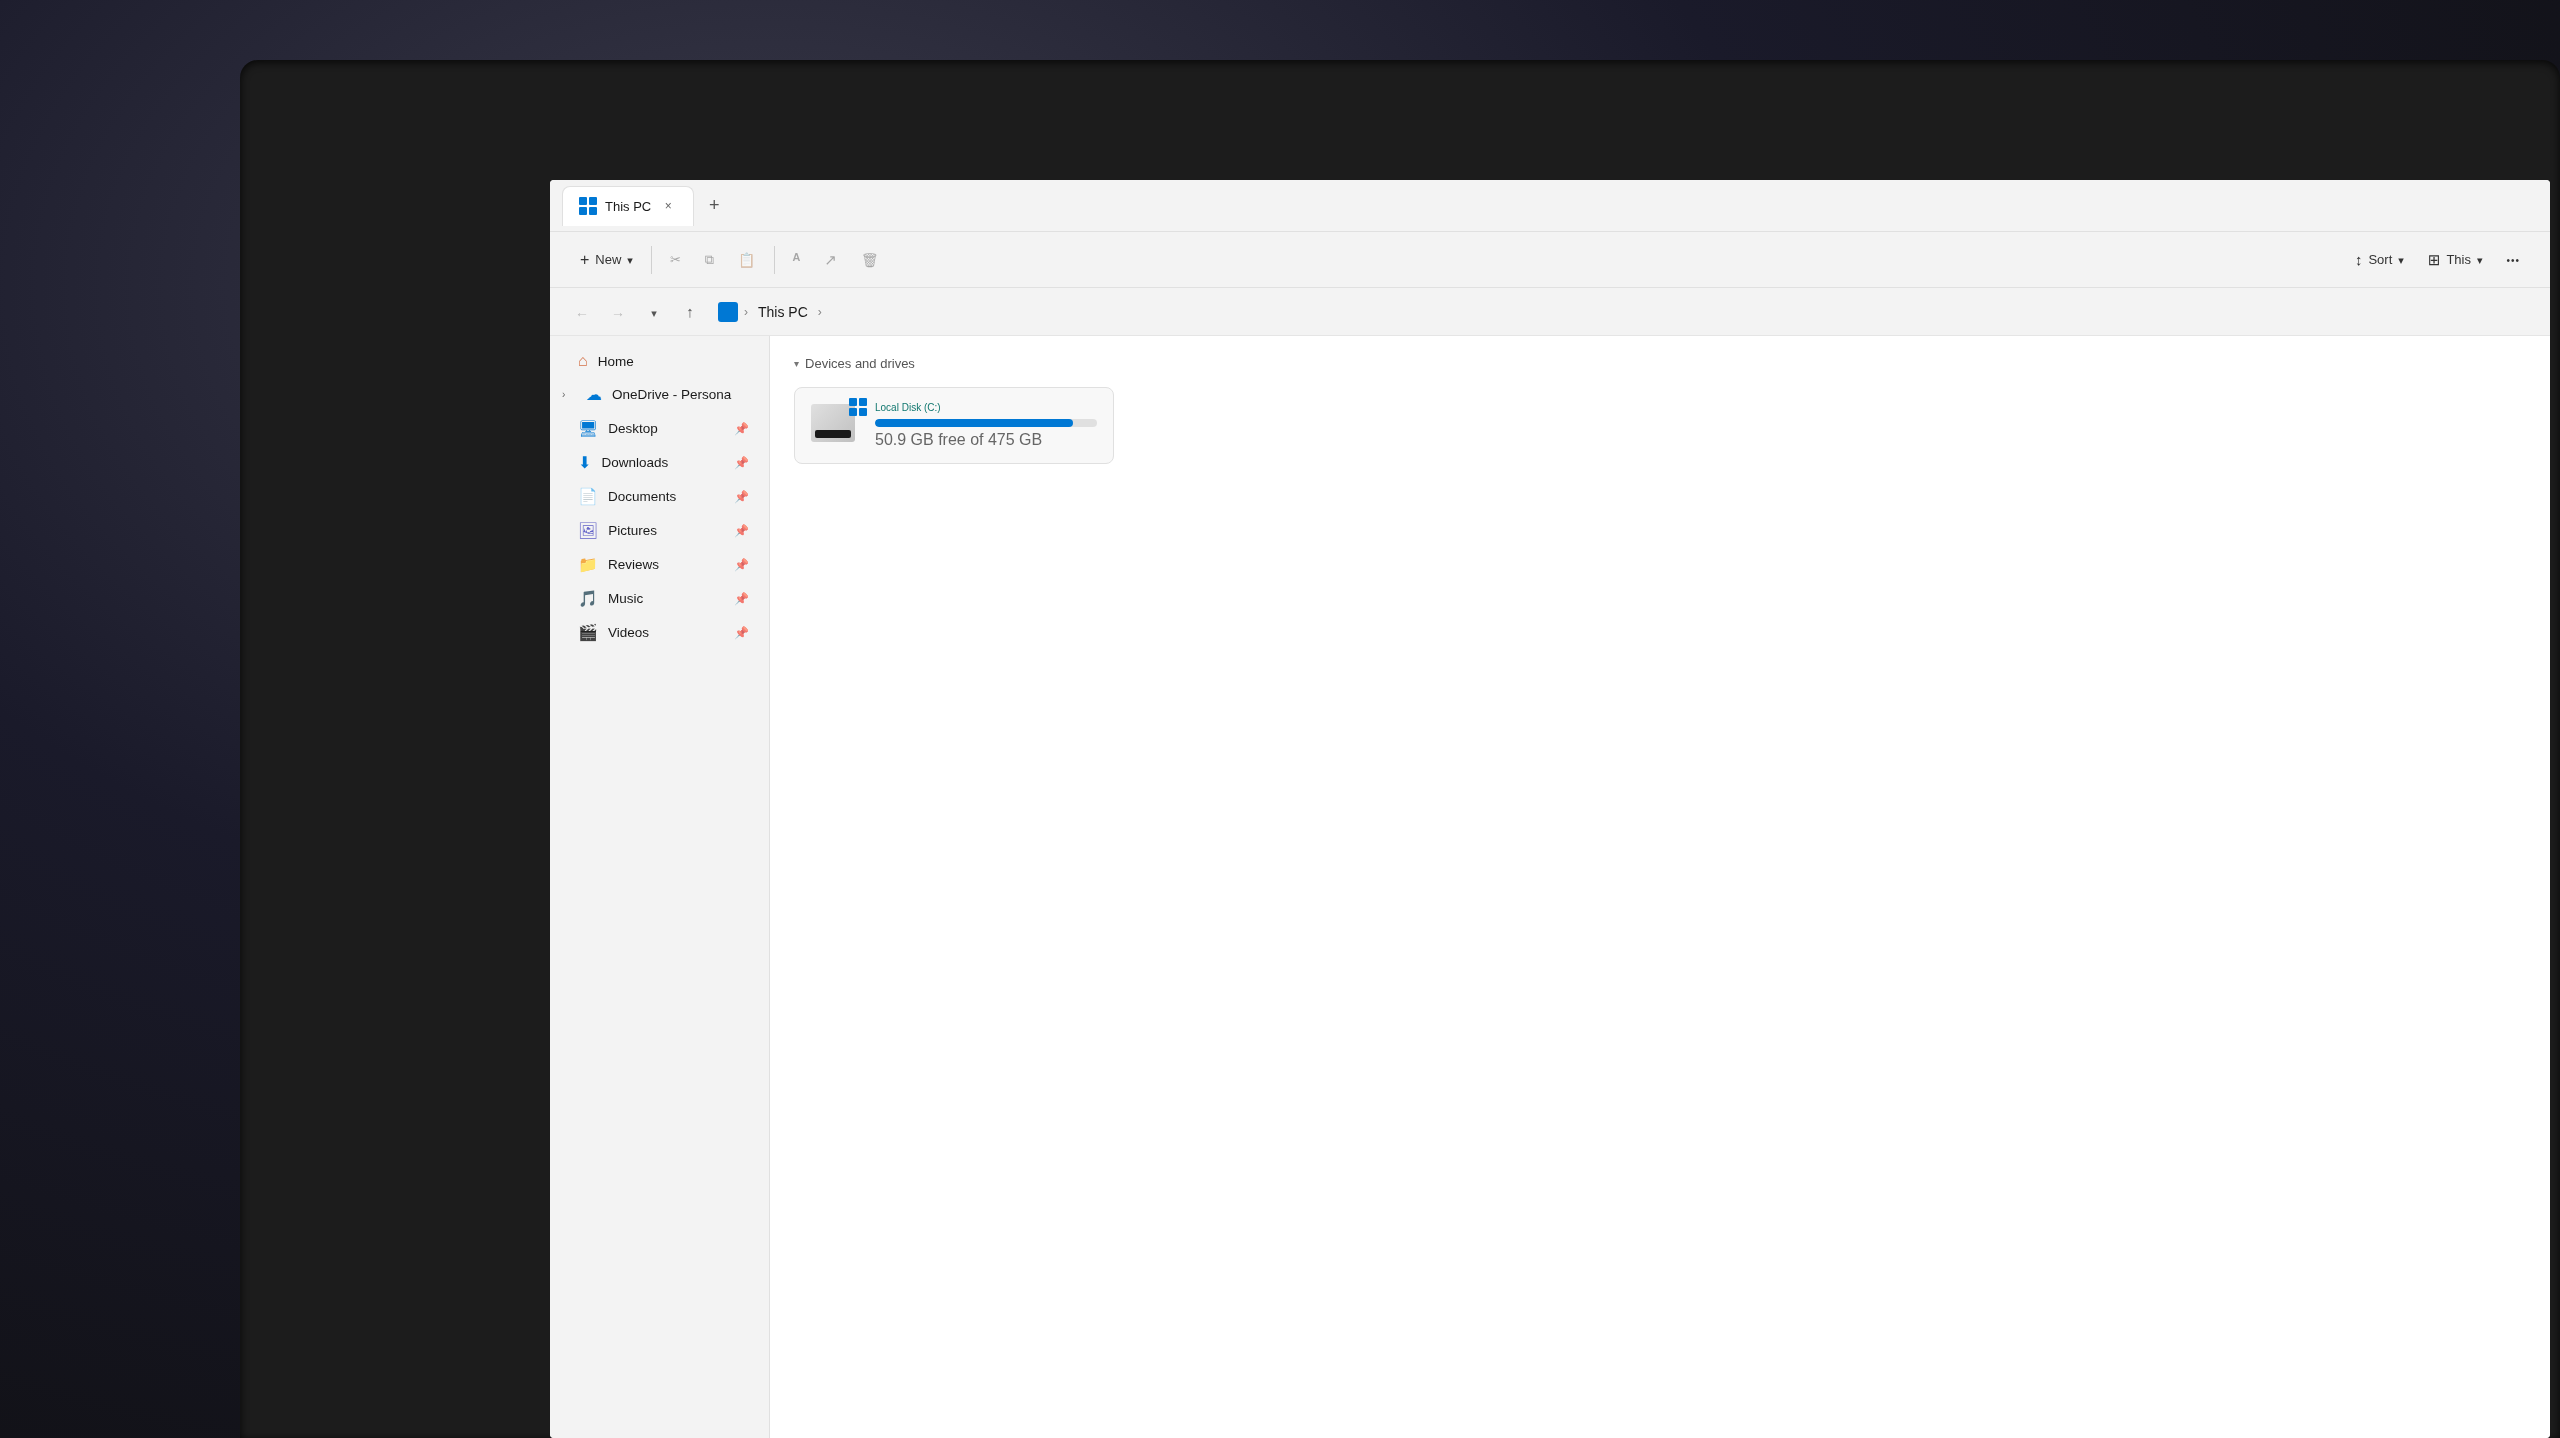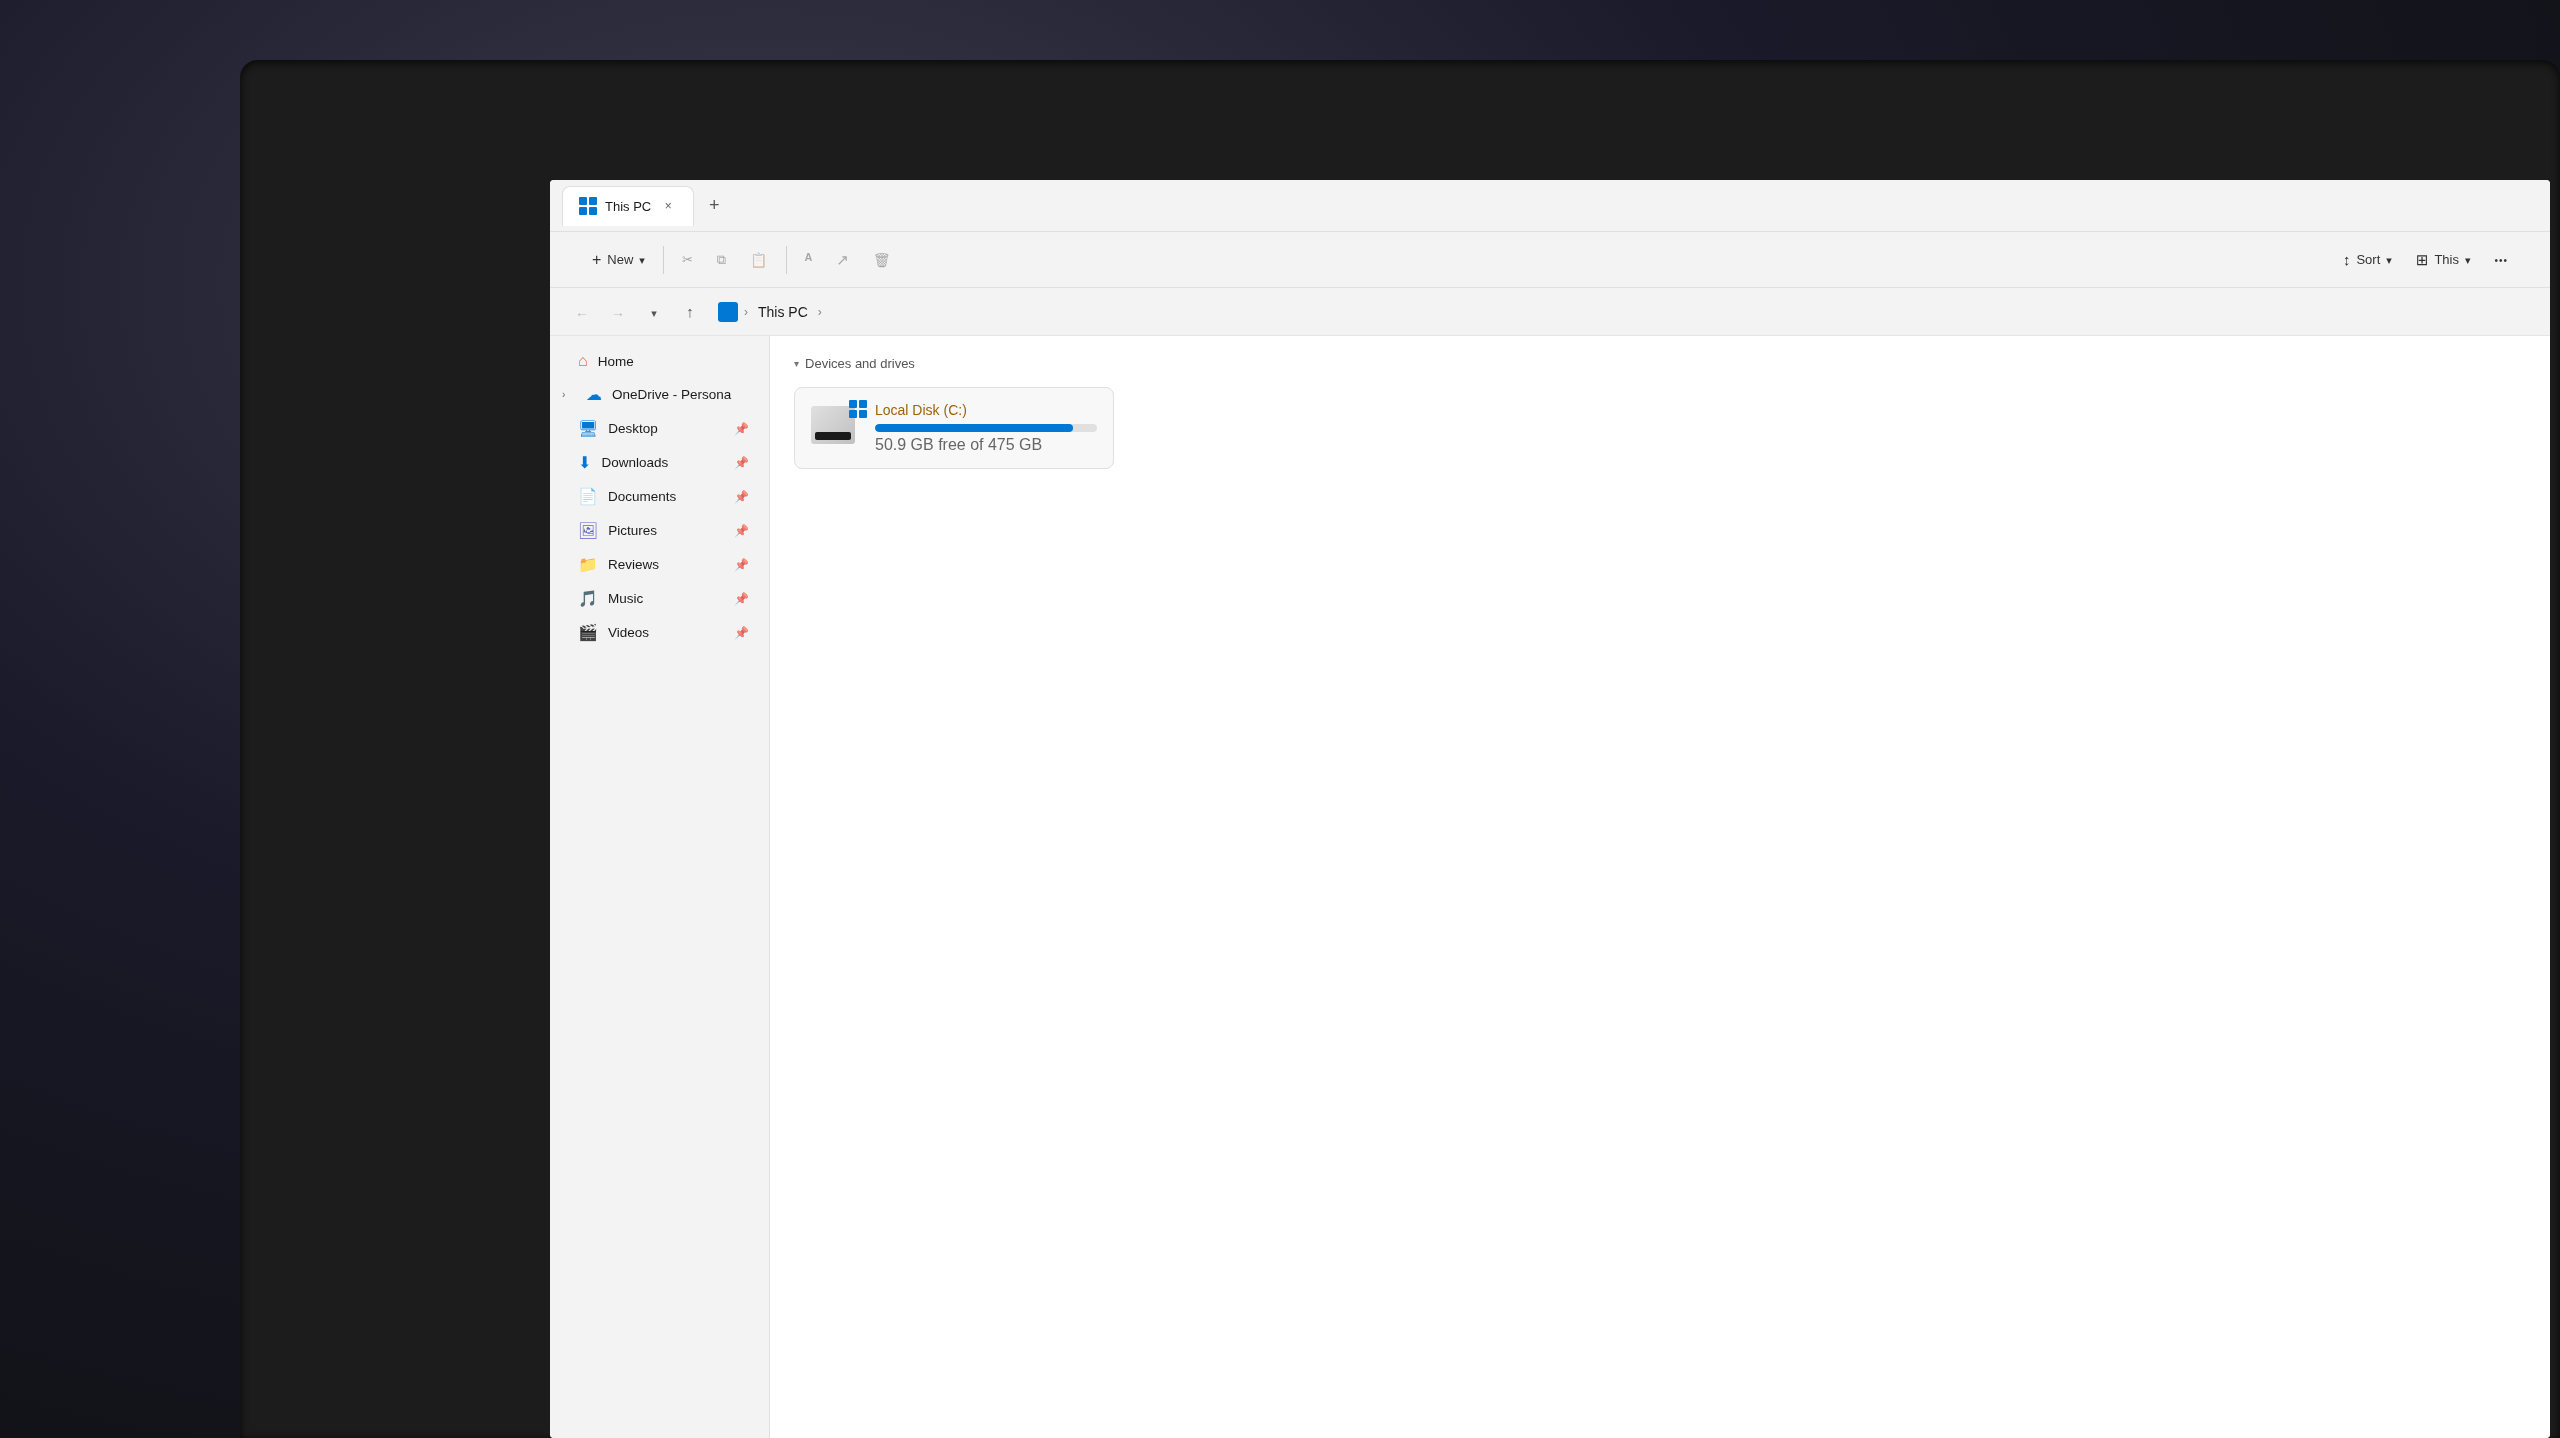--- a/index.html
+++ b/index.html
@@ -121,21 +121,21 @@
       font-size: 18px;
       color: #555;
     }
 
     
     .toolbar {
       display: flex;
       align-items: center;
       background: #f3f3f3;
       height: 56px;
-      padding: 0 32px;
+      padding: 0 20px;
       gap: 4px;
       border-bottom: 1px solid #e0e0e0;
     }
 
     .toolbar-btn {
       display: flex;
       align-items: center;
       gap: 6px;
       padding: 6px 10px;
       border: none;
@@ -357,22 +357,22 @@
     .windows-logo-small span {
       background: #0078d4;
       border-radius: 1px;
     }
 
     .drive-info {
       flex: 1;
     }
 
     .drive-name {
-      font-size: 14px;
-      color: #a16207;
+      font-size: 10px;
+      color: #0f766e;
       font-weight: 500;
       margin-bottom: 6px;
     }
 
     .drive-bar-container {
       width: 100%;
       height: 8px;
       background: #e0e0e0;
       border-radius: 4px;
       overflow: hidden;

